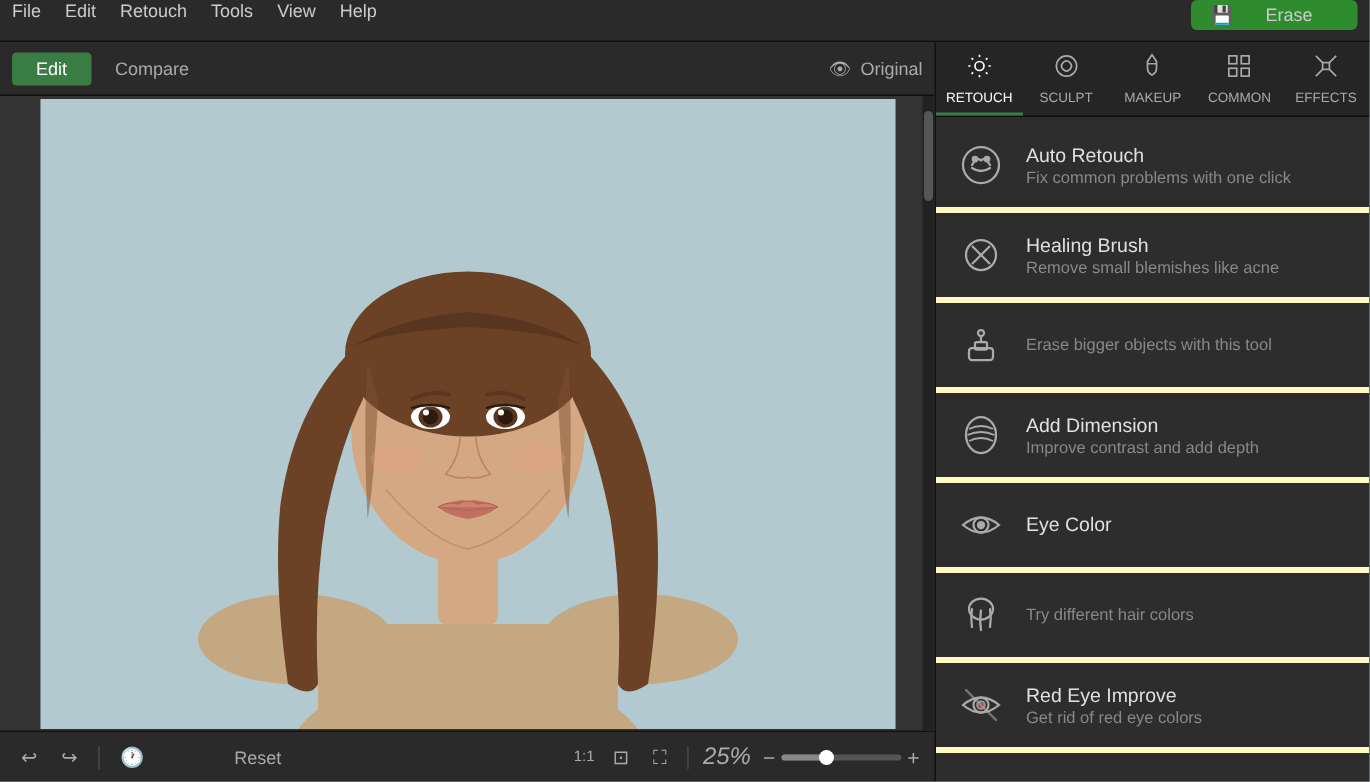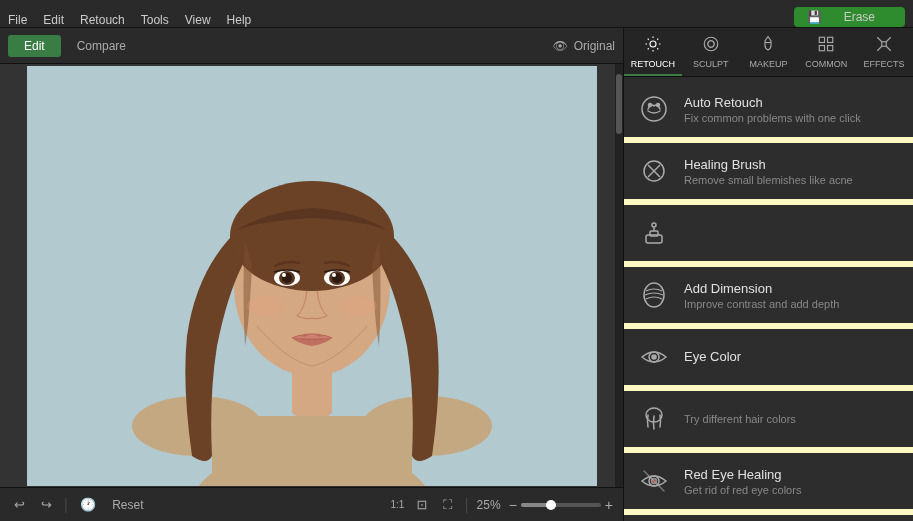--- a/index.html
+++ b/index.html
@@ -12,21 +12,21 @@
       overflow: hidden;
       display: flex;
       flex-direction: column;
     }
 
     
     .menu-bar {
       height: 28px;
       background: #2a2a2a;
       display: flex;
-      align-items: flex-end;
+      align-items: flex-start;
       padding: 0 8px;
       border-bottom: 1px solid #111;
       flex-shrink: 0;
     }
     .menu-bar span {
       font-size: 12px;
       color: #ccc;
       margin-right: 16px;
       cursor: pointer;
     }
@@ -141,20 +141,21 @@
       color: #aaa;
       font-size: 13px;
       cursor: pointer;
       padding: 2px 4px;
     }
     .bt-sep { color: #444; }
     .bt-label {
       font-size: 12px;
       color: #aaa;
       cursor: pointer;
+      margin-left: 44px;
     }
     .zoom-display {
       font-size: 10px;
       color: #aaa;
       margin-left: auto;
     }
     .zoom-slider-area {
       display: flex;
       align-items: center;
       gap: 4px;
@@ -228,21 +229,21 @@
     }
     .tool-list::-webkit-scrollbar { width: 6px; }
     .tool-list::-webkit-scrollbar-track { background: #252525; }
     .tool-list::-webkit-scrollbar-thumb { background: #444; border-radius: 3px; }
 
     .tool-item {
       display: flex;
       align-items: center;
       padding: 10px 12px;
       cursor: pointer;
-      border-bottom: 6px solid #fef9c3;
+      border-bottom: 4px solid #fef9c3;
       gap: 12px;
     }
     .tool-icon-wrap {
       width: 36px;
       height: 36px;
       flex-shrink: 0;
       display: flex;
       align-items: center;
       justify-content: center;
     }
@@ -367,21 +368,21 @@
       <button class="bt-btn">↪</button>
       <span class="bt-sep">|</span>
       <button class="bt-btn">🕐</button>
       <button class="bt-btn bt-label">Reset</button>
       <div class="zoom-display">
         <span>1:1</span>
       </div>
       <button class="bt-btn">⊡</button>
       <button class="bt-btn">⛶</button>
       <span class="bt-sep">|</span>
-      <span style="font-size:12px;color:#aaa;">25%</span>
+      <span style="font-size:16px;color:#aaa;font-style:italic;">25%</span>
       <div class="zoom-slider-area">
         <span style="font-size:14px;color:#aaa;cursor:pointer">−</span>
         <div class="zoom-slider">
           <div class="zoom-slider-fill"></div>
           <div class="zoom-slider-thumb"></div>
         </div>
         <span style="font-size:14px;color:#aaa;cursor:pointer">+</span>
       </div>
     </div>
 
@@ -480,20 +481,21 @@
       <div class="tool-item">
         <div class="tool-icon-wrap">
           <svg viewBox="0 0 32 32" xmlns="http://www.w3.org/2000/svg">
             <rect x="8" y="18" width="16" height="8" rx="2" stroke="#aaa" stroke-width="1.5" fill="none"></rect>
             <rect x="12" y="14" width="8" height="5" rx="1" stroke="#aaa" stroke-width="1.5" fill="none"></rect>
             <line x1="16" y1="10" x2="16" y2="14" stroke="#aaa" stroke-width="1.5"></line>
             <circle cx="16" cy="8" r="2" stroke="#aaa" stroke-width="1.5" fill="none"></circle>
           </svg>
         </div>
         <div class="tool-text">
+          <div class="tool-desc">Erase bigger objects with this tool</div>
         </div>
       </div>
 
       <div class="tool-item">
         <div class="tool-icon-wrap">
           <svg viewBox="0 0 32 32" xmlns="http://www.w3.org/2000/svg">
             <ellipse cx="16" cy="16" rx="10" ry="12" stroke="#aaa" stroke-width="1.5" fill="none"></ellipse>
             <path d="M8 12 Q16 8 24 12" stroke="#aaa" stroke-width="1.2" fill="none"></path>
             <path d="M7 16 Q16 12 25 16" stroke="#aaa" stroke-width="1.2" fill="none"></path>
             <path d="M8 20 Q16 16 24 20" stroke="#aaa" stroke-width="1.2" fill="none"></path>
@@ -535,21 +537,21 @@
       <div class="tool-item">
         <div class="tool-icon-wrap">
           <svg viewBox="0 0 32 32" xmlns="http://www.w3.org/2000/svg">
             <path d="M4 16 Q16 6 28 16 Q16 26 4 16 Z" stroke="#aaa" stroke-width="1.5" fill="none"></path>
             <circle cx="16" cy="16" r="5" stroke="#aaa" stroke-width="1.5" fill="none"></circle>
             <circle cx="16" cy="16" r="2.5" fill="#cc4444" opacity="0.8"></circle>
             <line x1="6" y1="6" x2="26" y2="26" stroke="#aaa" stroke-width="1.5" stroke-linecap="round" opacity="0.6"></line>
           </svg>
         </div>
         <div class="tool-text">
-          <div class="tool-name">Red Eye Healing</div>
+          <div class="tool-name">Red Eye Improve</div>
           <div class="tool-desc">Get rid of red eye colors</div>
         </div>
       </div>
 
     </div>
 
   </div>
 
 </div>
 

